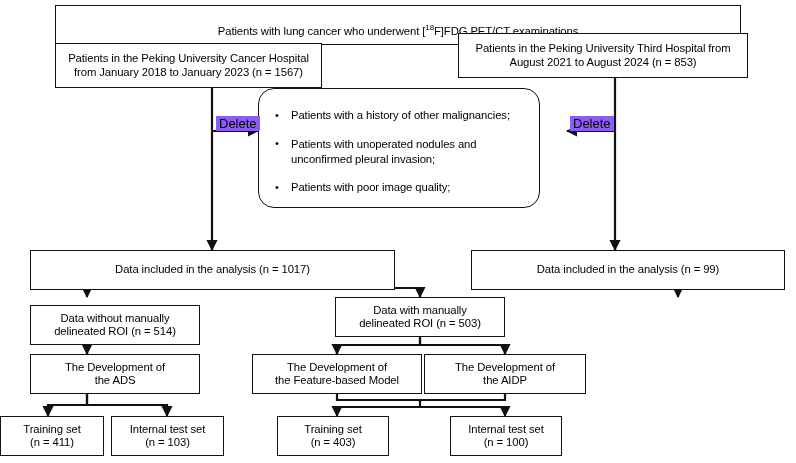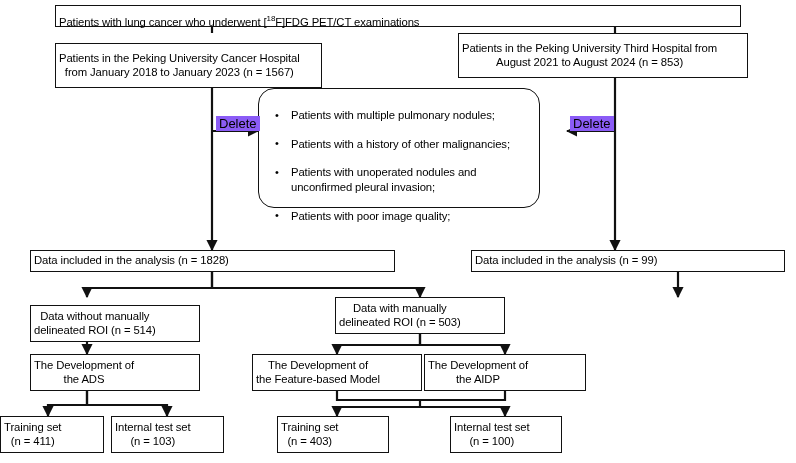--- a/index.html
+++ b/index.html
@@ -24,26 +24,26 @@
     pointer-events: none;
   }
   .box {
     position: absolute;
     box-sizing: border-box;
     border: 1.6px solid #111111;
     background: #ffffff;
     color: #000000;
     display: flex;
     align-items: center;
-    justify-content: flex-start;
+    justify-content: center;
     text-align: center;
     line-height: 1.18;
     font-size: 11.3px;
     letter-spacing: -0.1px;
-    padding: 1px 3px;
+    padding: 19px 3px;
     z-index: 2;
     white-space: pre-line;
   }
   .box.rounded {
     border-radius: 16px;
     align-items: flex-start;
     justify-content: flex-start;
     text-align: left;
     padding: 6px 8px 6px 10px;
   }
@@ -136,32 +136,31 @@
   </div>
 
   <div class="box" style="left:55px; top:43px; width:267px; height:45px;">Patients in the Peking University Cancer Hospital
 from January 2018 to January 2023 (n = 1567)</div>
 
   <div class="box" style="left:458px; top:33px; width:290px; height:45px;">Patients in the Peking University Third Hospital from
 August 2021 to August 2024 (n = 853)</div>
 
   <div class="box rounded" style="left:258px; top:88px; width:282px; height:120px;">
     <ul class="excl-list">
-      <li>Patients with multiple pulmonary nodules;</li>
       <li>Patients with a history of other malignancies;</li>
       <li>Patients with unoperated nodules and unconfirmed pleural invasion;</li>
       <li>Patients with poor image quality;</li>
     </ul>
   </div>
 
   <div class="edge-label" style="left:216px; top:116px;">Delete</div>
 
   <div class="edge-label" style="left:570px; top:116px;">Delete</div>
 
-  <div class="box" style="left:30px; top:250px; width:365px; height:22px;">Data included in the analysis (n = 1828)</div>
+  <div class="box" style="left:30px; top:250px; width:365px; height:22px;">Data included in the analysis (n = 1017)</div>
 
   <div class="box" style="left:458px; top:250px; width:314px; height:22px;margin-left:13px;">Data included in the analysis (n = 99)</div>
 
   <div class="box" style="left:30px; top:305px; width:170px; height:37px;">Data without manually
 delineated ROI (n = 514)</div>
 
   <div class="box" style="left:335px; top:297px; width:170px; height:37px;">Data with manually
 delineated ROI (n = 503)</div>
 
 

